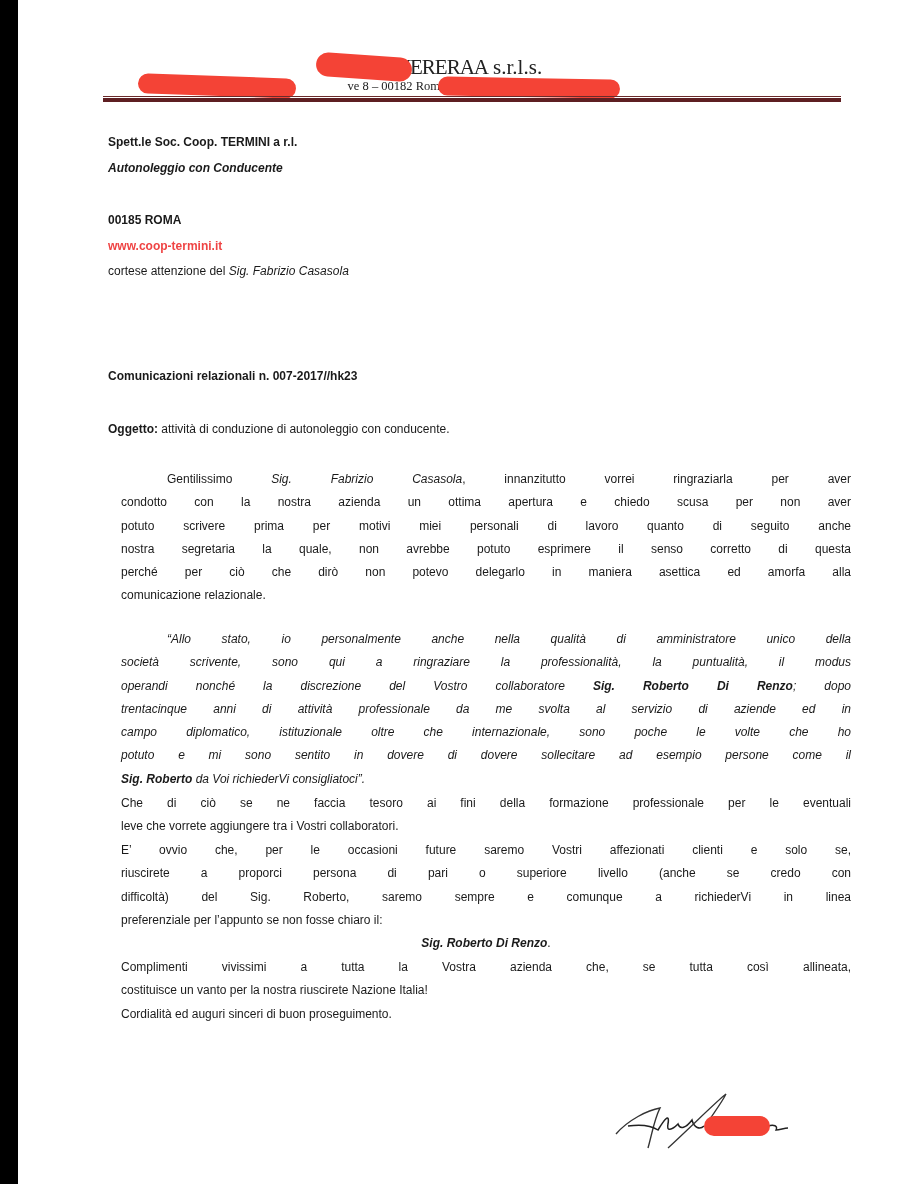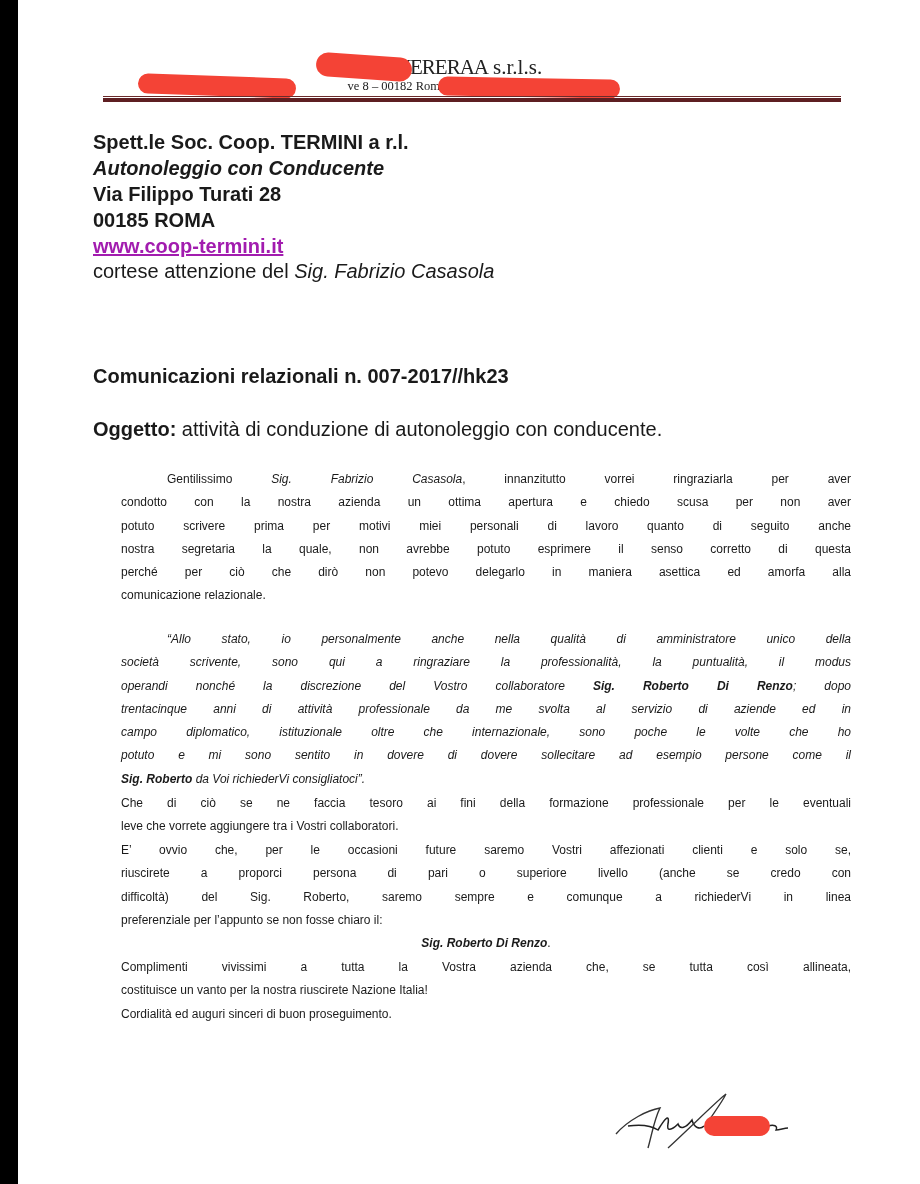--- a/index.html
+++ b/index.html
@@ -19,24 +19,24 @@
   }
   .lh-name .hidden-part { color: #222; letter-spacing: -1px; }
   .lh-addr {
     position: absolute; top: 79px; left: 0; width: 902px; text-align: center;
     font-family: "Liberation Serif", "DejaVu Serif", serif; font-size: 12.5px; color: #222;
   }
   .lh-rule1 { position: absolute; left: 85px; top: 96px; width: 738px; height: 1px; background: #6b2a2a; }
   .lh-rule2 { position: absolute; left: 85px; top: 98px; width: 738px; height: 4px; background: #5e1f22; }
   .redact { position: absolute; background: #f44336; border-radius: 14px; }
 
-  .txt { position: absolute; left: 75px; width: 730px; font-size: 20px; line-height: 23px; white-space: nowrap; }
+  .txt { position: absolute; left: 90px; width: 730px; font-size: 12px; line-height: 23px; white-space: nowrap; }
   .b { font-weight: bold; }
   .i { font-style: italic; }
-  .link { color: #a21caf; text-decoration: underline; font-weight: bold; }
+  .link { color: #ef4444; font-weight: bold; }
 
   .para { position: absolute; left: 103px; width: 730px; font-size: 12px; line-height: 23.3px; text-align: justify; }
   .para .ln { display: block; text-align: justify; text-align-last: justify; white-space: nowrap; }
   .para .ln.last { text-align-last: left; }
   .para .ln.center { text-align: left; text-align-last: center; }
   .indent { padding-left: 46px; }
 
   .signature { position: absolute; left: 590px; top: 1090px; width: 230px; height: 70px; }
 </style>
 </head>
@@ -55,21 +55,20 @@
     <span style="display:inline-block; width:150px;"></span><span>ve 8 – 00182 Roma – cod. fisc. / p. IV.</span><span style="display:inline-block; width:200px;"></span>
   </div>
   <div class="redact" style="left:120px; top:76px; width:158px; height:20px; transform:rotate(2deg);"></div>
   <div class="redact" style="left:420px; top:78px; width:182px; height:19px; transform:rotate(1deg);"></div>
 
   <div class="lh-rule1"></div>
   <div class="lh-rule2"></div>
 
   <div class="txt b" style="top:131px;">Spett.le Soc. Coop. TERMINI a r.l.</div>
   <div class="txt b" style="top:157px;font-style:italic;">Autonoleggio con Conducente</div>
-  <div class="txt b" style="top:183px;">Via Filippo Turati 28</div>
   <div class="txt b" style="top:209px;">00185 ROMA</div>
   <div class="txt" style="top:235px;">
     <a class="link">www.coop-termini.it</a>
   </div>
   <div class="txt" style="top:260px;">
     <span>cortese attenzione del </span><span class="i">Sig. Fabrizio Casasola</span>
   </div>
 
   <div class="txt b" style="top:365px;">Comunicazioni  relazionali n. 007-2017//hk23</div>
   <div class="txt" style="top:418px;">

